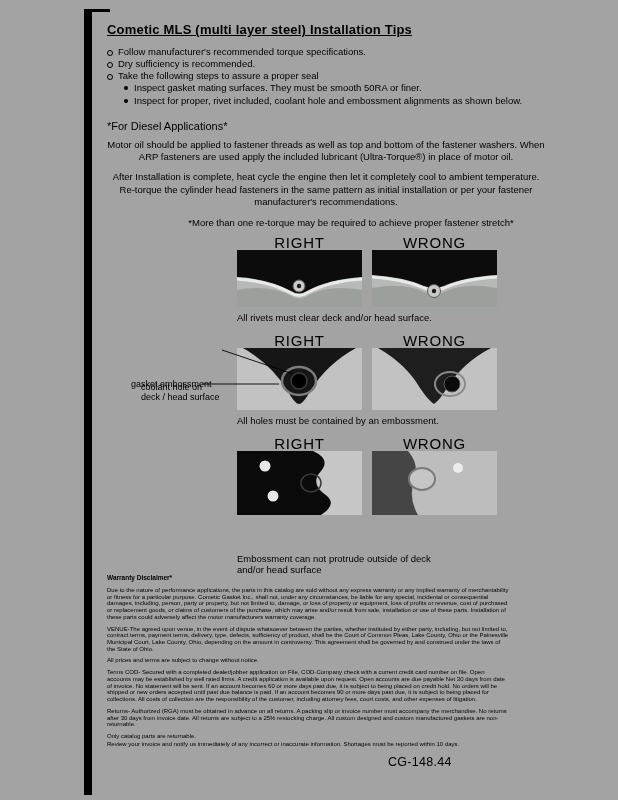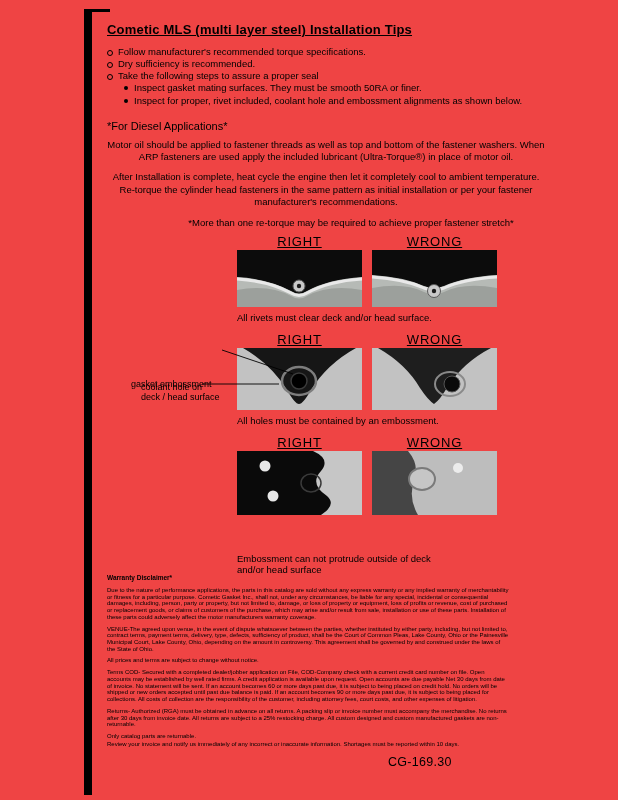--- a/index.html
+++ b/index.html
@@ -1,18 +1,18 @@
 <!DOCTYPE html>
 <html><head>
 <meta charset="utf-8">
 <style>
   * { margin:0; padding:0; box-sizing:border-box; }
   html,body { background:#ffffff; }
   .page {
-    position:relative; width:618px; height:800px; background:#ef4444; overflow:hidden;
+    position:relative; width:618px; height:800px; background:#a3a3a3; overflow:hidden;
     font-family:"Liberation Sans","DejaVu Sans",sans-serif; color:#000;
   }
   .side-bar { position:absolute; left:84px; top:9px; width:8px; height:786px; background:#000; }
   .top-tick { position:absolute; left:84px; top:9px; width:26px; height:3px; background:#000; }
 
   .content { position:absolute; left:107px; top:22px; width:488px; }
 
   .title { font-size:13px; font-weight:bold; text-decoration:underline; letter-spacing:0.2px; margin:0 0 9px 0; }
 
   .tips { font-size:9.5px; line-height:1.28; }
@@ -20,21 +20,21 @@
   .tip::before { content:""; position:absolute; left:0; top:3.5px; width:4px; height:4px; border:1px solid #000; border-radius:50%; }
   .subtip { position:relative; padding-left:27px; }
   .subtip::before { content:""; position:absolute; left:17px; top:4px; width:4px; height:4px; background:#000; border-radius:50%; }
 
   .diesel-heading { font-size:11px; font-weight:normal; margin:13px 0 7px 0; }
   .para { font-size:9.5px; line-height:1.3; width:438px; margin:0 0 8px 0;text-align:center; }
   .note { font-size:9.5px; margin:2px 0 0 0;text-align:center; }
 
   .diagrams { margin-top:6px; }
   .d-row { margin-bottom:9px; position:relative; }
-  .labels-row { display:flex; height:16px; font-size:13px; letter-spacing:0.8px;text-decoration:underline; }
+  .labels-row { display:flex; height:16px; font-size:15px; letter-spacing:0.8px; }
   .lbl { width:125px; text-align:center; }
   .lbl-right { margin-left:130px; }
   .lbl-wrong { margin-left:10px; }
   .imgs-row { display:flex; }
   .d-img { margin-left:130px; line-height:0; }
   .d-img + .d-img { margin-left:10px; }
   .caption { font-size:9.5px; margin:5px 0 0 130px; }
   .caption-narrow { width:212px; line-height:1.25;margin-top:38px; }
 
   .ann-label { position:absolute; font-size:9px; line-height:1.2; z-index:3; }
@@ -174,14 +174,14 @@
     <div class="disc-heading">Warranty Disclaimer*</div>
     <p class="disc-p">Due to the nature of performance applications, the parts in this catalog are sold without any express warranty or any implied warranty of merchantability or fitness for a particular purpose.  Cometic Gasket Inc., shall not, under any circumstances, be liable for any special, incidental or consequential damages, including, person, party or property, but not limited to, damage, or loss of property or equipment, loss of profits or revenue, cost of purchased or replacement goods, or claims of customers of the purchase, which may arise and/or result from sale, installation or use of these parts.  Installation of these parts could adversely affect the motor manufacturers warranty coverage.</p>
     <p class="disc-p">VENUE-The agreed upon venue, in the event of dispute whatsoever between the parties, whether instituted by either party, including, but not limited to, contract terms, payment terms, delivery, type, defects, sufficiency of product, shall be the Court of Common Pleas, Lake County, Ohio or the Painesville Municipal Court, Lake County, Ohio, depending on the amount in controversy. This agreement shall be governed by and construed under the laws of the State of Ohio.</p>
     <p class="disc-p">All prices and terms are subject to change without notice.</p>
     <p class="disc-p">Terms COD- Secured with a completed dealer/jobber application on File, COD-Company check with a current credit card number on file.  Open accounts may be established by well rated firms.  A credit application is available upon request.  Open accounts are due payable Net 30 days from date of invoice.  No statement will be sent.  If an account becomes 60 or more days past due, it is subject to being placed on credit hold.  No orders will be shipped or new orders accepted until past due balance is paid.  If an account becomes 90 or more days past due, it is subject to being placed for collections.  All costs of collection are the responsibility of the customer, including attorney fees, court costs, and other expenses of litigation.</p>
     <p class="disc-p">Returns- Authorized (RGA) must be obtained in advance on all returns.  A packing slip or invoice number must accompany the merchandise.  No returns after 30 days from invoice date.  All returns are subject to a 25% restocking charge.  All custom designed and custom manufactured gaskets are non-returnable.</p>
     <p class="disc-p tight">Only catalog parts are returnable.</p>
     <p class="disc-p">Review your invoice and notify us immediately of any incorrect or inaccurate information.  Shortages must be reported within 10 days.</p>
   </div>
 
-  <div class="footer-code">CG-169.30</div>
+  <div class="footer-code">CG-148.44</div>
 </div>
 
 </body></html>

